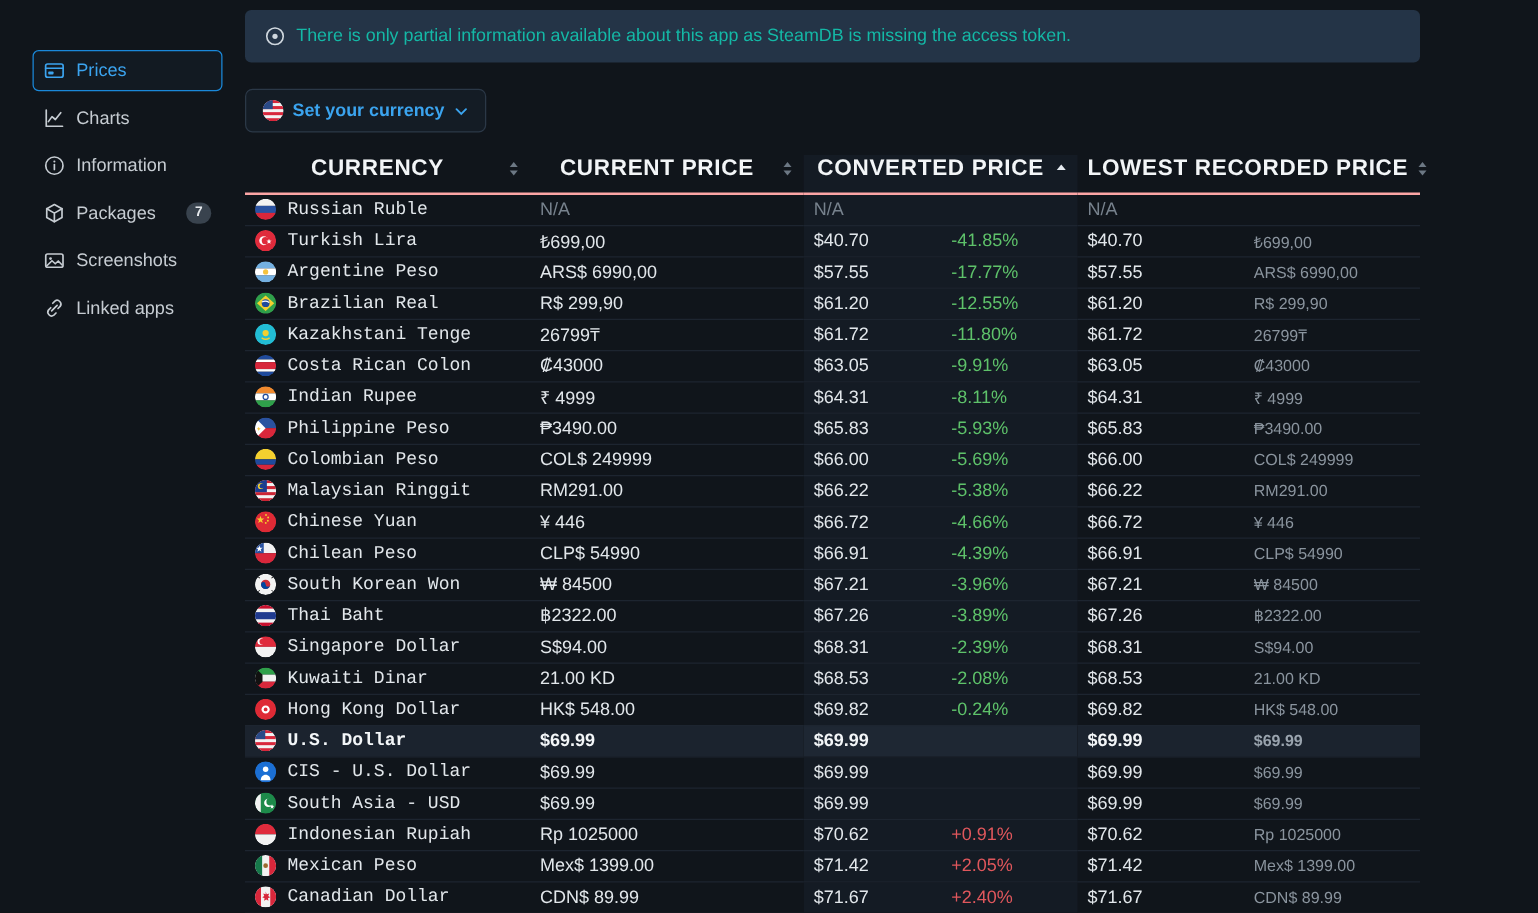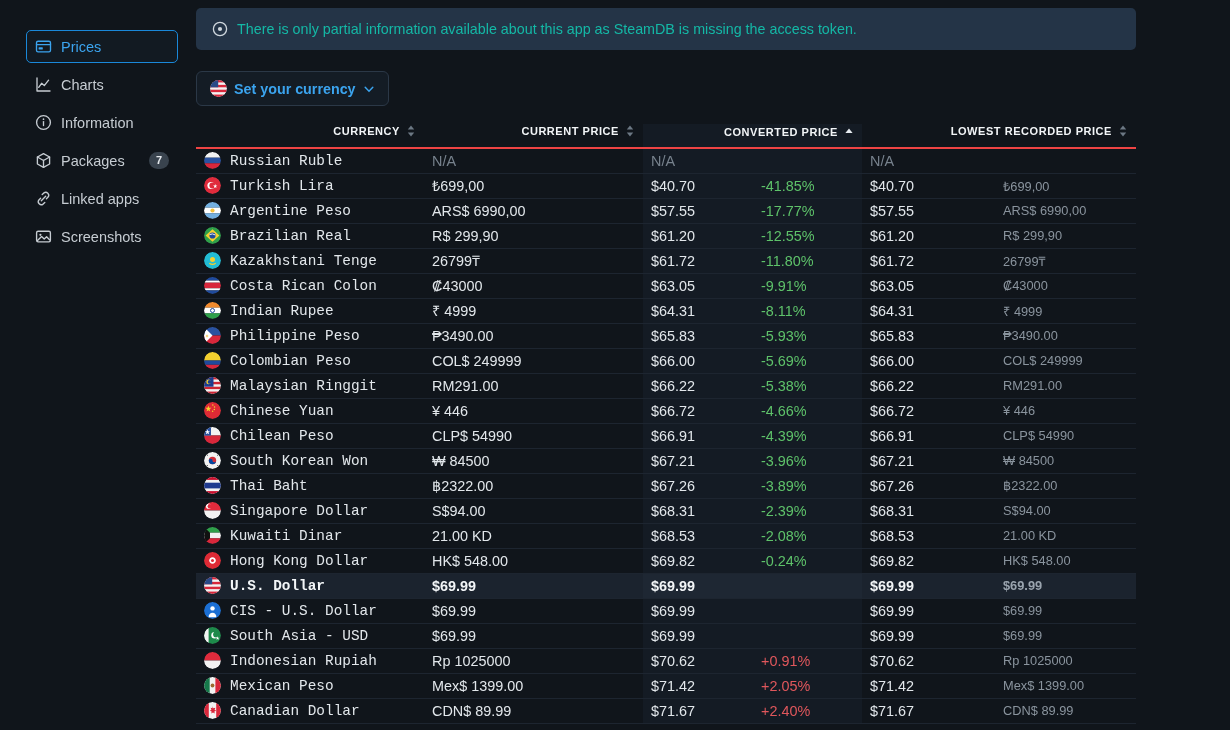--- a/index.html
+++ b/index.html
@@ -15,21 +15,21 @@
     position: relative;
     width: 1230px; height: 730px;
     display: flex;
     background: #10151b;
   }
 
   
   .sidebar {
     width: 196px;
     flex: 0 0 196px;
-    padding-top: 30px;
+    padding-top: 40px;
     background: #10151b;
   }
   .nav-item {
     display: flex;
     align-items: center;
     gap: 9px;
     height: 33px;
     margin: 0 18px 5px 26px;
     padding: 0 8px;
     border-radius: 5px;
@@ -116,27 +116,27 @@
   .chev { display:block; }
 
   
   table.prices {
     width: 940px;
     border-collapse: collapse;
     margin-top: 18px;
     table-layout: fixed;
   }
   table.prices th {
-    text-align: right;
-    font-size: 11px;
+    text-align: center;
+    font-size: 18px;
     font-weight: bold;
     letter-spacing: 0.55px;
     color: #f2f5f7;
     padding: 0 8px 9px 8px;
-    border-bottom: 2px solid #ef4444;
+    border-bottom: 2px solid #fca5a5;
     vertical-align: bottom;
     cursor: pointer;
     white-space: nowrap;
   }
   th .th-in { display: flex; align-items: center; }
   th .th-txt { flex: 1 1 auto; }
   .sort-ic { flex: 0 0 auto; margin-left: 6px; display:block; }
 
   col.c-cur  { width: 228px; }
   col.c-cp   { width: 219px; }
@@ -218,36 +218,36 @@
             <path d="M8.5 1.6 14.6 5v7L8.5 15.4 2.4 12V5z" fill="none" stroke="currentColor" stroke-width="1.35" stroke-linecap="round" stroke-linejoin="round"></path>
             <path d="M2.4 5 8.5 8.5 14.6 5M8.5 8.5v6.9" fill="none" stroke="currentColor" stroke-width="1.35" stroke-linecap="round" stroke-linejoin="round"></path>
           </svg>
         </span>
         <span class="nav-label">Packages</span>
         <span class="nav-badge">7</span>
       </div>
       <div class="nav-item">
         <span class="nav-ico">
           <svg viewBox="0 0 17 17" width="17" height="17">
+            <rect x="1.6" y="3.2" width="13.8" height="10.6" rx="1.5" fill="none" stroke="currentColor" stroke-width="1.35" stroke-linecap="round" stroke-linejoin="round"></rect>
+            <circle cx="5.4" cy="6.8" r="1.1" fill="currentColor" stroke="none"></circle>
+            <path d="M2.5 12.6 6.6 8.6l2.6 2.4 2.4-2.2 2.9 3" fill="none" stroke="currentColor" stroke-width="1.35" stroke-linecap="round" stroke-linejoin="round"></path>
+          </svg>
+        </span>
+        <span class="nav-label">Screenshots</span>
+      </div>
+      <div class="nav-item">
+        <span class="nav-ico">
+          <svg viewBox="0 0 17 17" width="17" height="17">
             <path d="M6.3 10.7 10.7 6.3" fill="none" stroke="currentColor" stroke-width="1.35" stroke-linecap="round" stroke-linejoin="round"></path>
             <path d="M7.2 4.6 8.9 2.9a3 3 0 0 1 4.2 4.2l-1.7 1.7" fill="none" stroke="currentColor" stroke-width="1.35" stroke-linecap="round" stroke-linejoin="round"></path>
             <path d="M9.8 12.4 8.1 14.1a3 3 0 0 1-4.2-4.2l1.7-1.7" fill="none" stroke="currentColor" stroke-width="1.35" stroke-linecap="round" stroke-linejoin="round"></path>
           </svg>
         </span>
         <span class="nav-label">Linked apps</span>
-      </div>
-      <div class="nav-item">
-        <span class="nav-ico">
-          <svg viewBox="0 0 17 17" width="17" height="17">
-            <rect x="1.6" y="3.2" width="13.8" height="10.6" rx="1.5" fill="none" stroke="currentColor" stroke-width="1.35" stroke-linecap="round" stroke-linejoin="round"></rect>
-            <circle cx="5.4" cy="6.8" r="1.1" fill="currentColor" stroke="none"></circle>
-            <path d="M2.5 12.6 6.6 8.6l2.6 2.4 2.4-2.2 2.9 3" fill="none" stroke="currentColor" stroke-width="1.35" stroke-linecap="round" stroke-linejoin="round"></path>
-          </svg>
-        </span>
-        <span class="nav-label">Screenshots</span>
       </div>
     </nav>
 
   <div class="main">
 
     <div class="banner">
       <span class="banner-ico">
         <svg viewBox="0 0 16 16" width="16" height="16">
           <circle cx="8" cy="8" r="6.6" fill="none" stroke="#cfd7de" stroke-width="1.3"></circle>
           <circle cx="8" cy="8" r="2.1" fill="#cfd7de"></circle>

